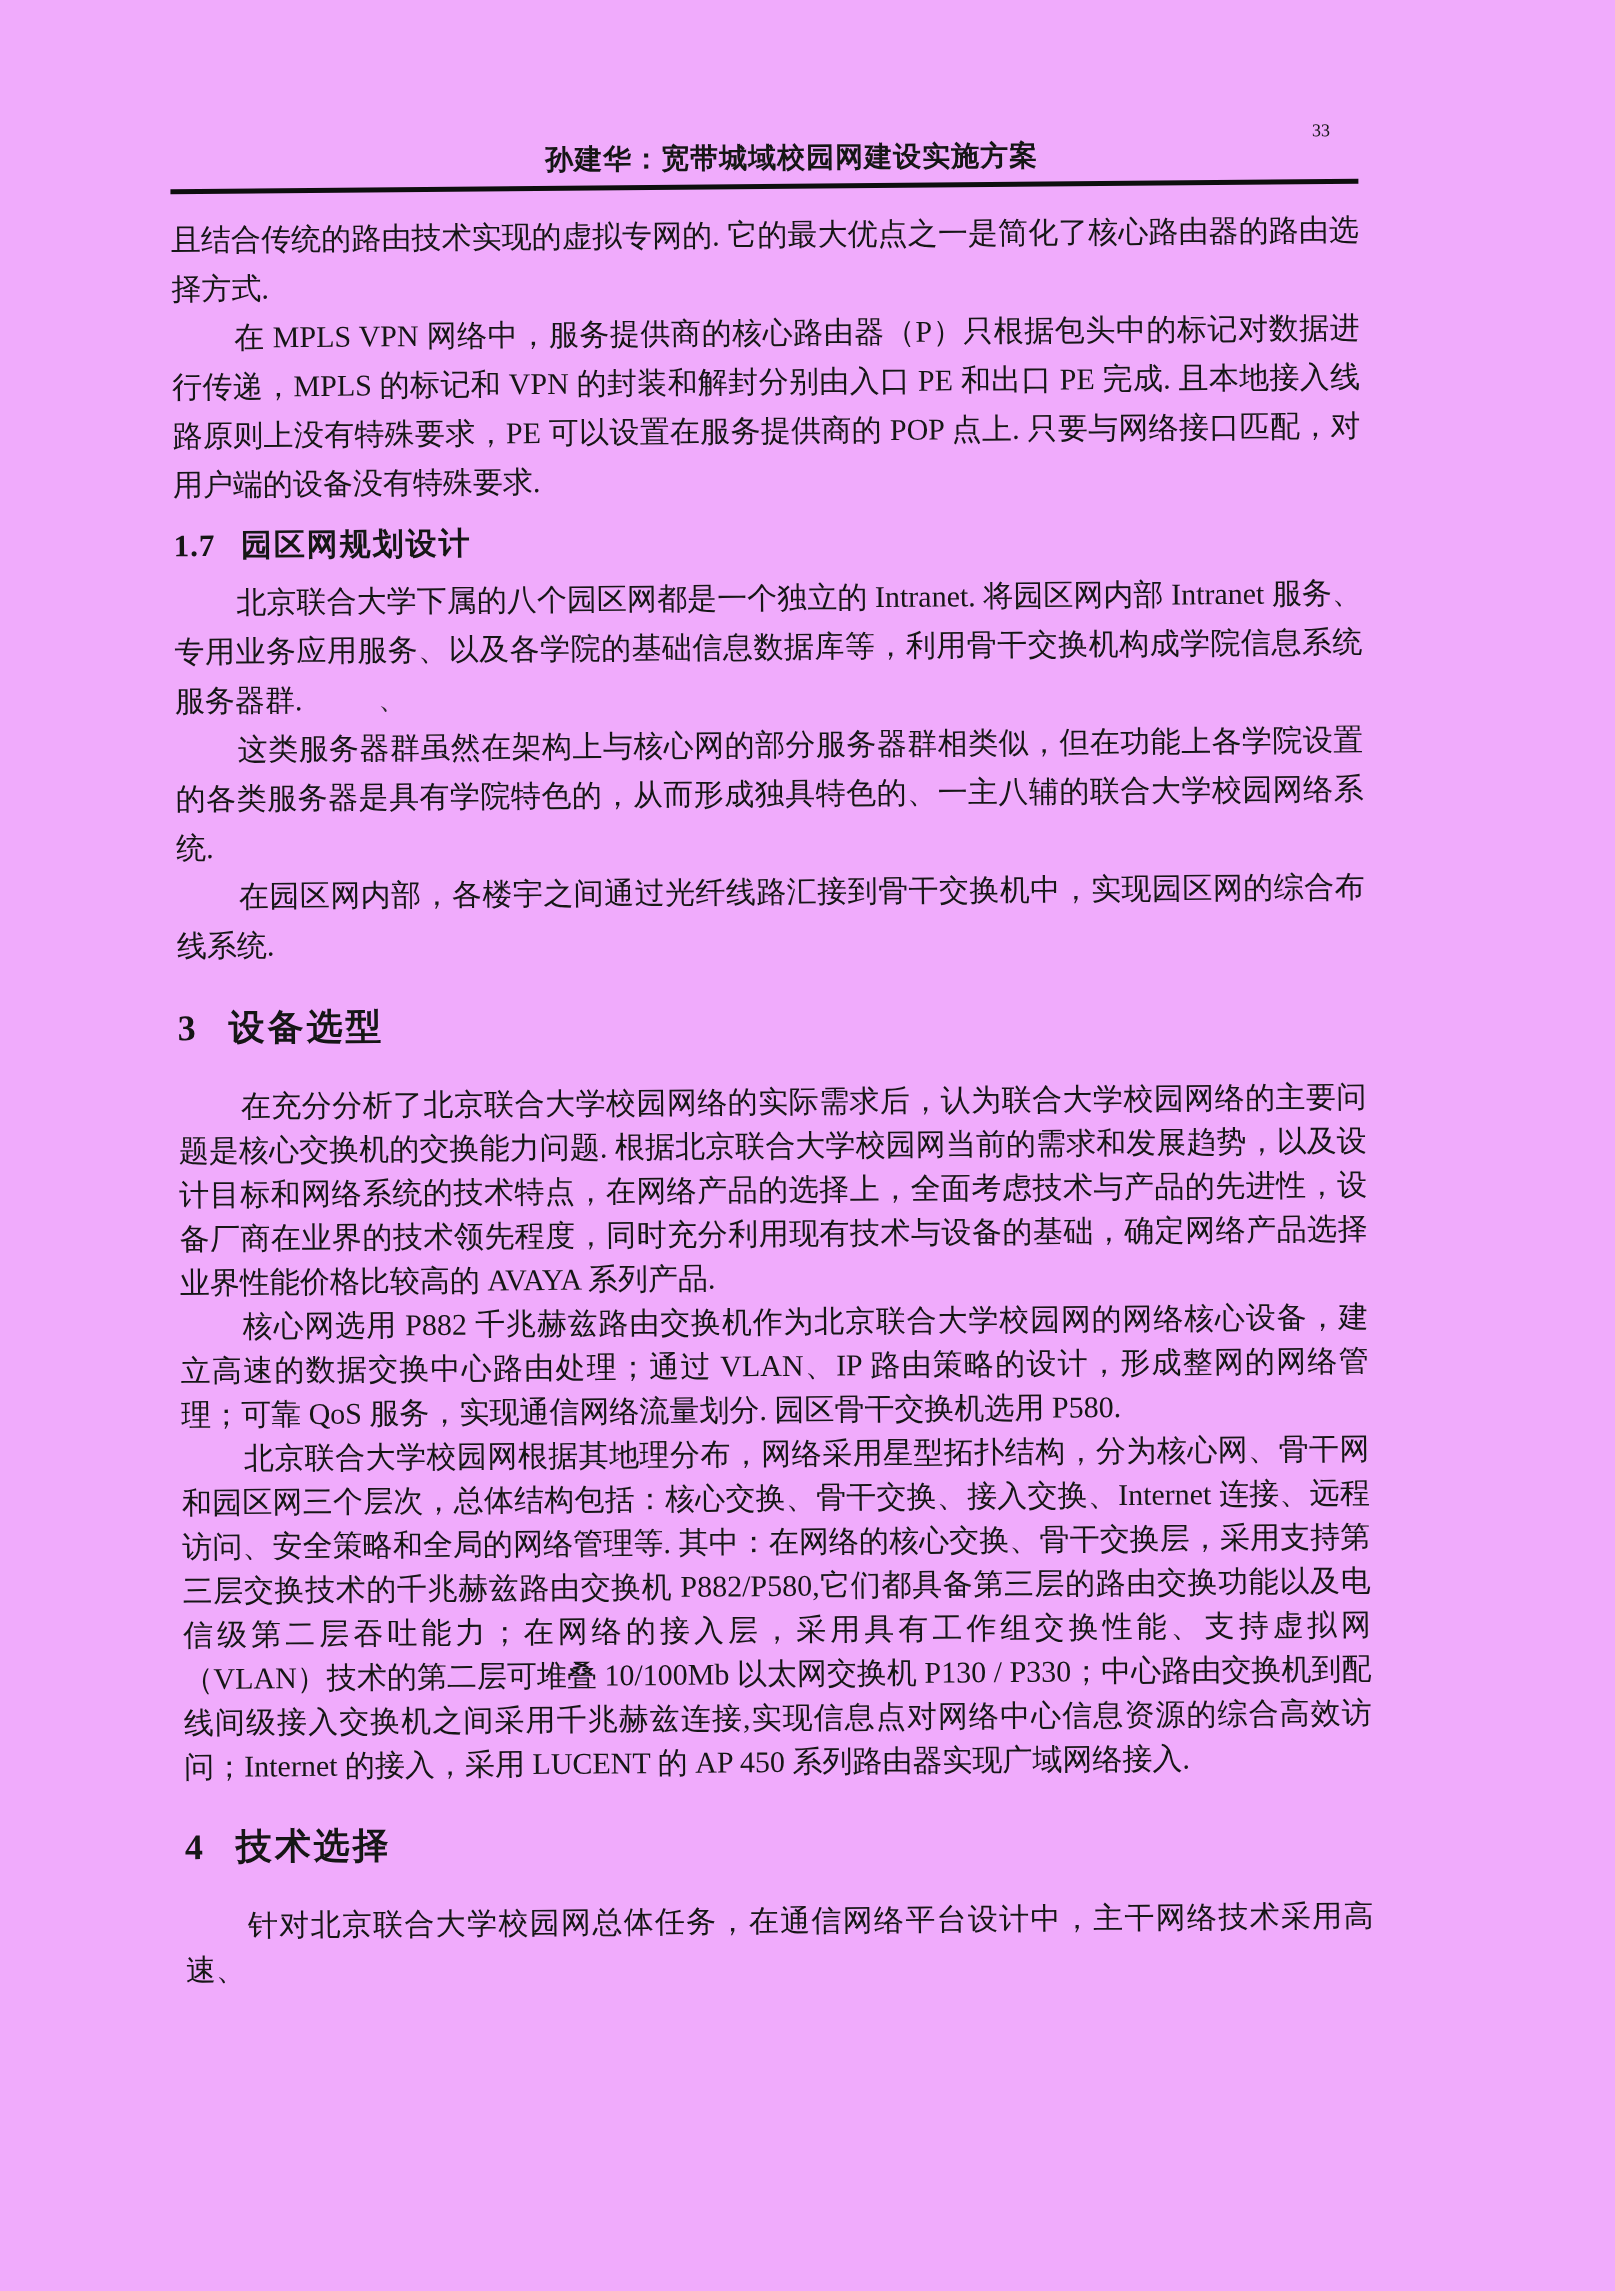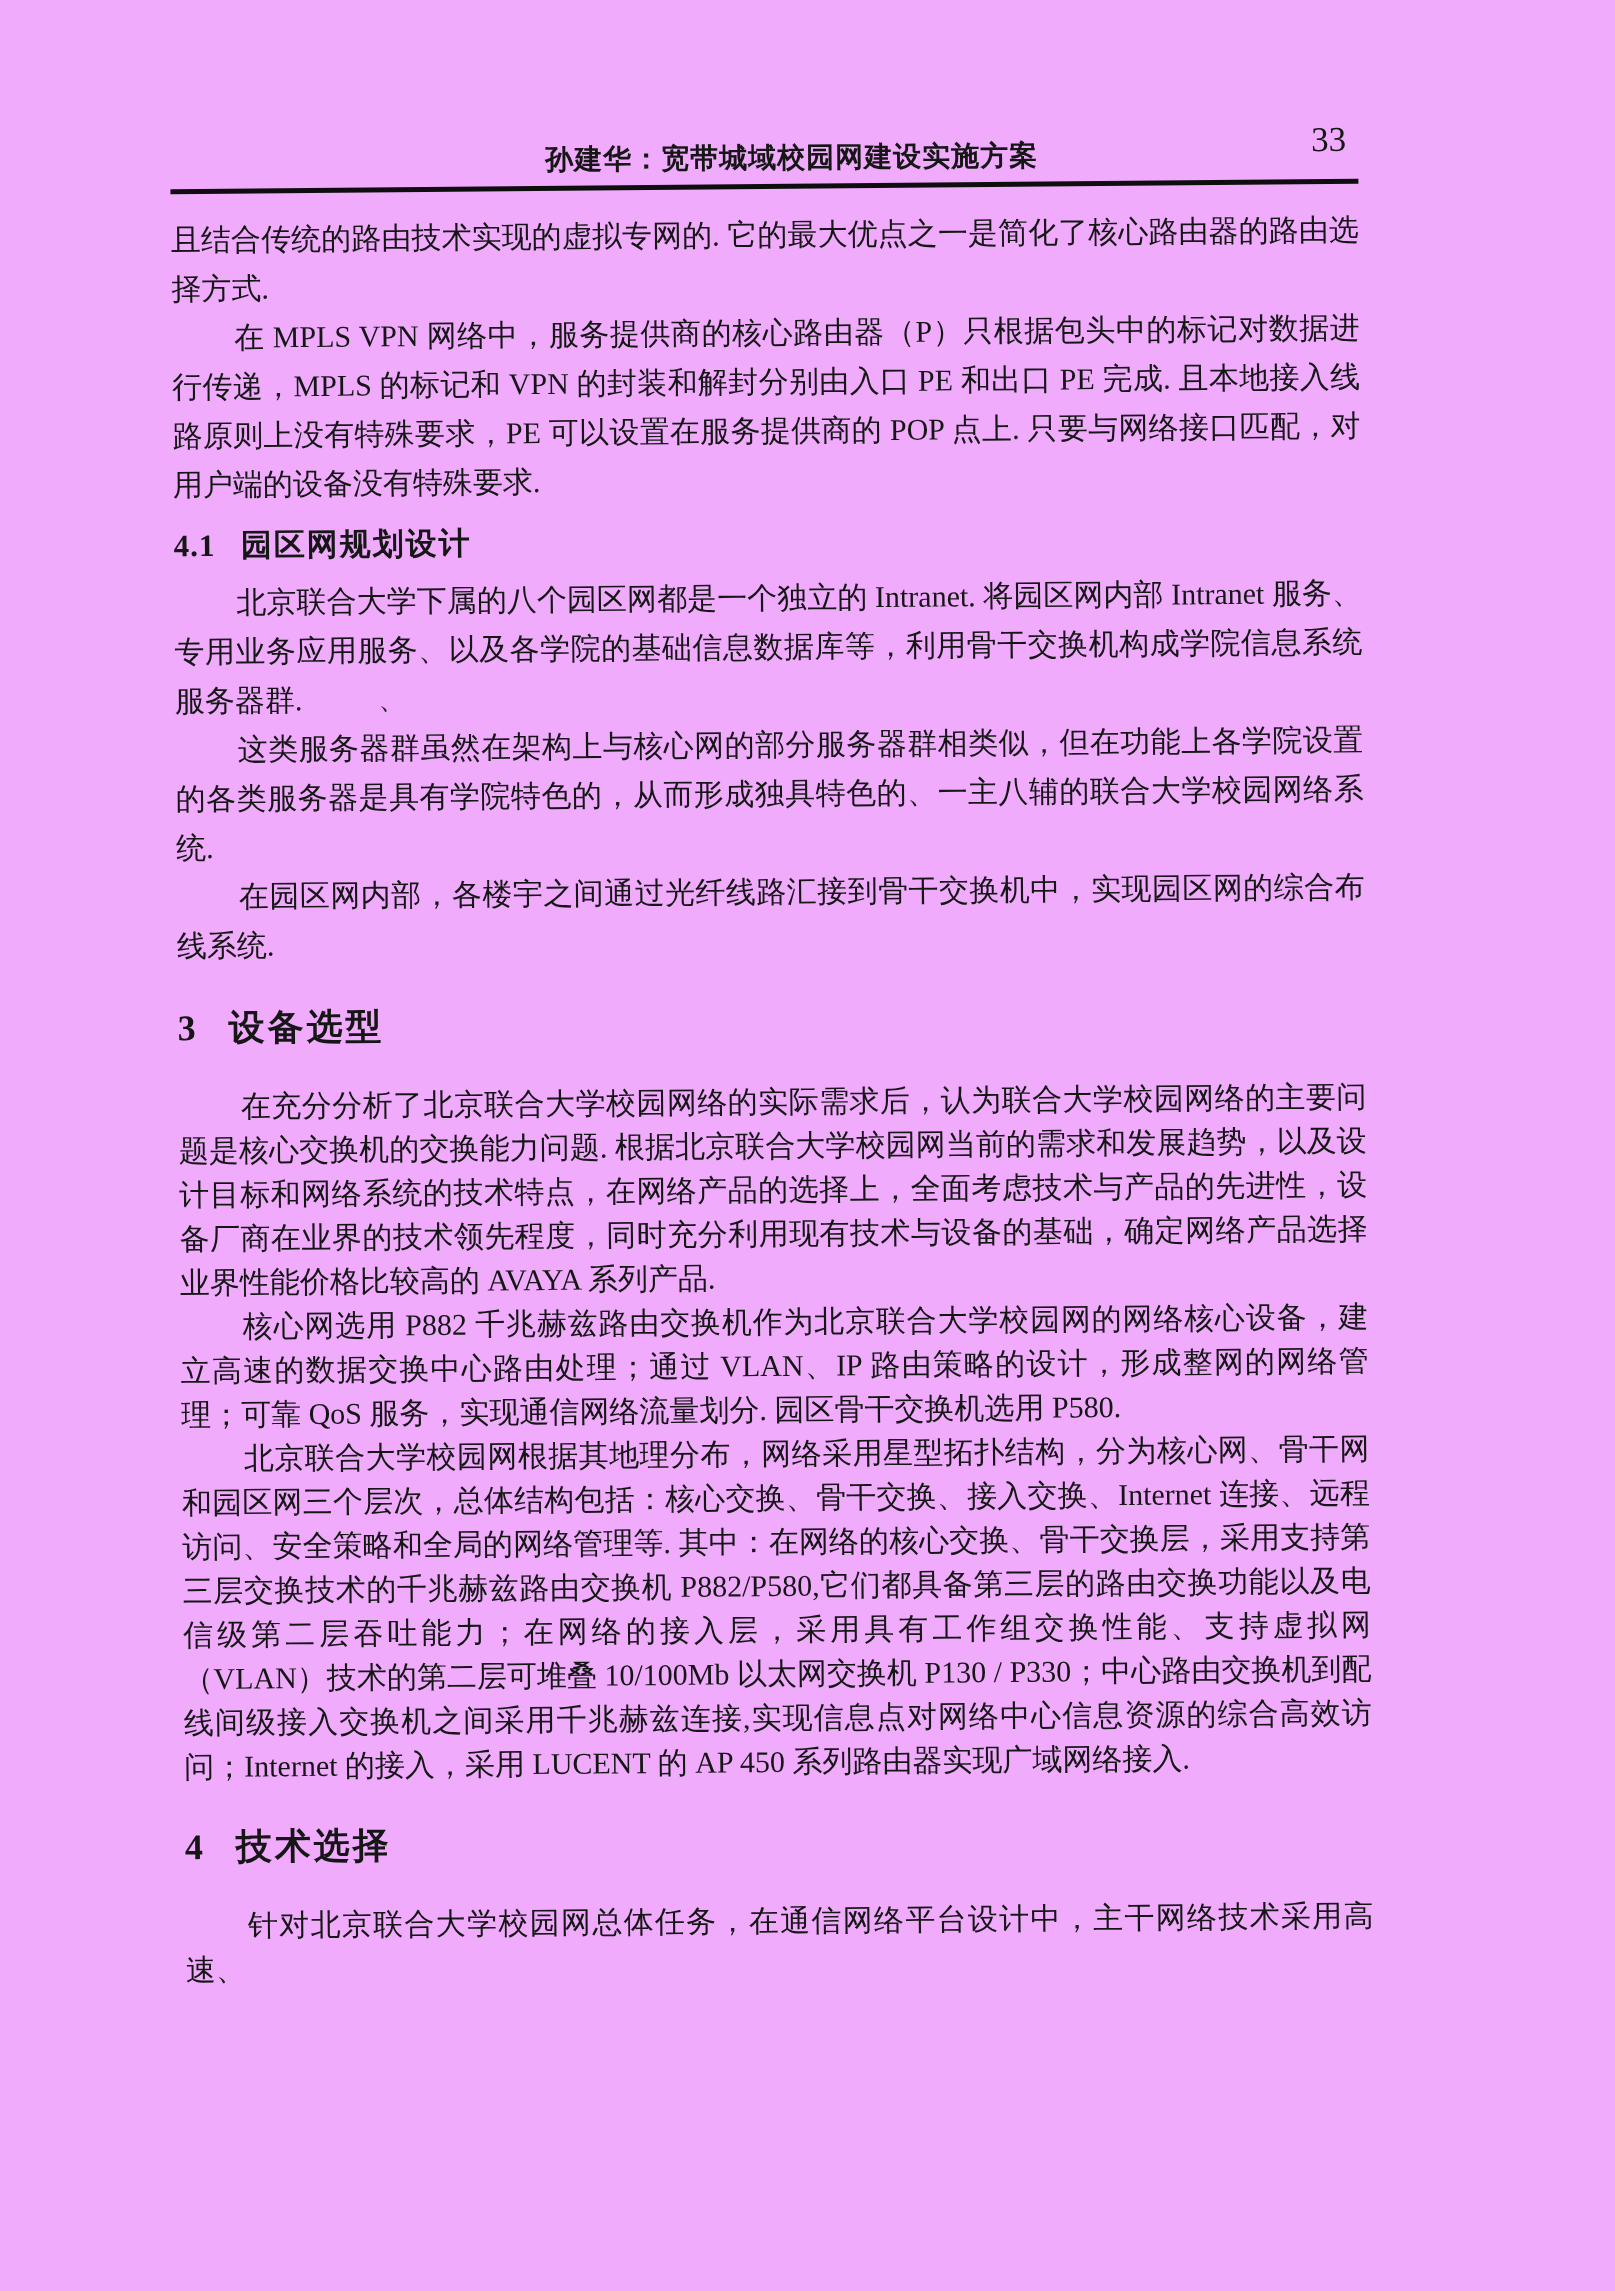--- a/index.html
+++ b/index.html
@@ -30,22 +30,22 @@
   .pagehead .title {
     position: absolute; left: 0; right: 0; top: 0;
     text-align: center;
     transform: translateX(27.4px);
     font-weight: 700;
     font-size: 28px;
     letter-spacing: 1px;
     white-space: nowrap;
   }
   .pagehead .pn {
-    position: absolute; right: 12px; top: -13.7px;
-    font-size: 35px;
+    position: absolute; right: 28px; top: -13.7px;
+    font-size: 18px;
     margin-left: 41px;
   }
   .rule {
     margin-top: 5.9px;
     height: 4.9px;
     background: #0e0e0e;
   }
   .p {
     margin: 0;
     font-size: 30px;
@@ -88,21 +88,21 @@
     <header class="pagehead">
       <div class="title">孙建华：宽带城域校园网建设实施方案</div>
       <div class="pn">33</div>
     </header>
     <div class="rule"></div>
 
     <p class="p part1 flush first">且结合传统的路由技术实现的虚拟专网的. 它的最大优点之一是简化了核心路由器的路由选择方式.</p>
     <p class="p part1">在 MPLS VPN 网络中，服务提供商的核心路由器（P）只根据包头中的标记对数据进行传递，MPLS 的标记和 VPN 的封装和解封分别由入口 PE 和出口 PE 完成. 且本地接入线路原则上没有特殊要求，PE 可以设置在服务提供商的 POP 点上. 只要与网络接口匹配，对用户端的设备没有特殊要求.</p>
 
     <h3 class="h-sub">
-      <span class="sec-num">4.1</span><span class="sec-title">园区网规划设计</span>
+      <span class="sec-num">1.7</span><span class="sec-title">园区网规划设计</span>
     </h3>
 
     <p class="p part1">北京联合大学下属的八个园区网都是一个独立的 Intranet. 将园区网内部 Intranet 服务、专用业务应用服务、以及各学院的基础信息数据库等，利用骨干交换机构成学院信息系统服务器群.</p>
     <p class="p part1">这类服务器群虽然在架构上与核心网的部分服务器群相类似，但在功能上各学院设置的各类服务器是具有学院特色的，从而形成独具特色的、一主八辅的联合大学校园网络系统.</p>
     <p class="p part1">在园区网内部，各楼宇之间通过光纤线路汇接到骨干交换机中，实现园区网的综合布线系统.</p>
 
     <h2 class="h-main">
       <span class="sec-num">3</span><span class="sec-title">设备选型</span>
     </h2>
 

